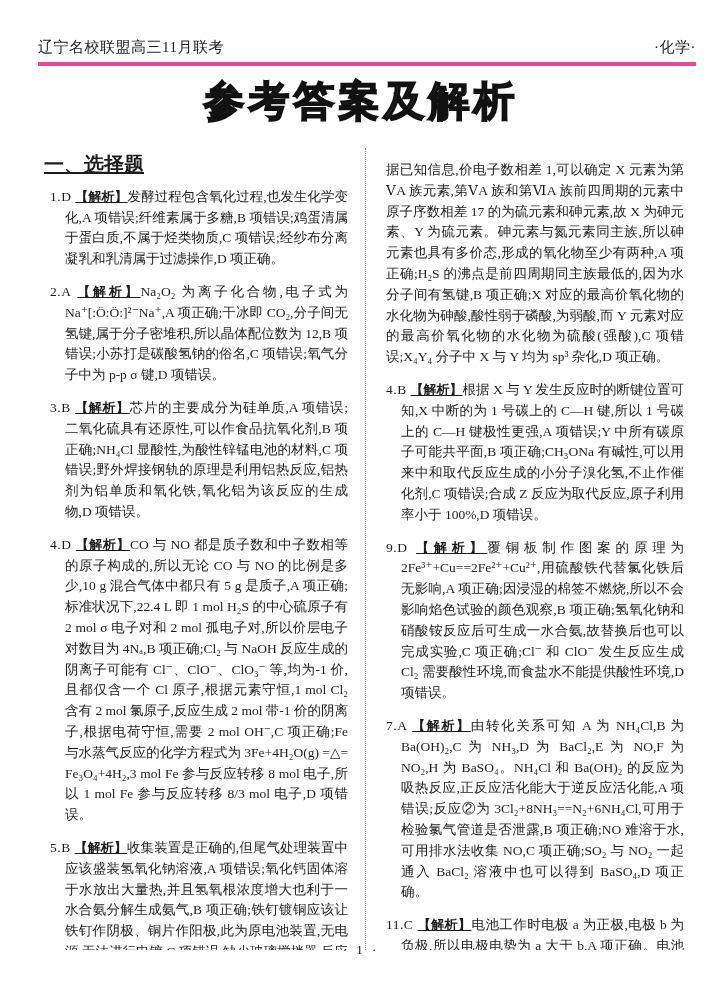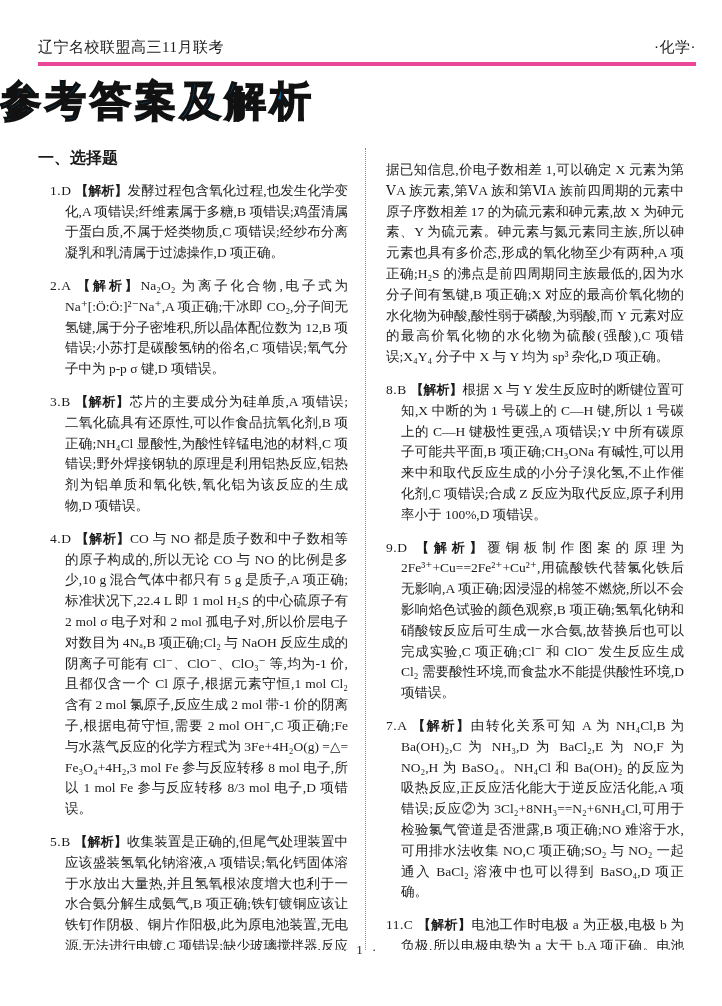--- a/index.html
+++ b/index.html
@@ -8,48 +8,50 @@
     color:#1c1c1c;font-family:"Liberation Serif","DejaVu Serif",serif;
     overflow:hidden;
   }
   .header{
     position:absolute;top:38px;left:38px;width:658px;
     display:flex;justify-content:space-between;align-items:flex-end;
     font-size:15px;letter-spacing:0.5px;
     border-bottom:4px solid #ec4899;padding-bottom:5px;
   }
   .doc-title{
-    position:absolute;top:74px;left:0;width:722px;text-align:left;
+    position:absolute;top:74px;left:0;width:722px;text-align:center;
     font-family:"DejaVu Sans","Liberation Sans",sans-serif;
     font-size:41px;font-weight:900;letter-spacing:4px;
-    -webkit-text-stroke:1.6px #111;color:#0369a1;
+    -webkit-text-stroke:1.6px #111;color:#404040;
   }
   .columns{position:absolute;top:148px;left:38px;width:658px;height:802px;}
   .col{
     position:absolute;top:0;width:322px;height:802px;overflow:hidden;
     font-size:13.5px;line-height:20.8px;text-align:justify;
   }
   .col.left{left:0;}
   .col.right{left:336px;}
   .divider{
     position:absolute;top:0;left:327px;height:802px;width:0;
     border-left:1.5px dotted #8a8a8a;
   }
   .section-heading{
-    margin:0;font-weight:700;
+    margin:6px;font-weight:700;
     font-family:"DejaVu Sans","Liberation Sans",sans-serif;
-    font-size:16px;
+    font-size:20px;
+    text-decoration:underline;
   }
   p.item{margin:12px;padding-left:15px;text-indent:-15px;}
   p.item.cont{padding-left:0;text-indent:0;}
   .num{letter-spacing:0.5px;}
   .marker{
     font-weight:700;
     font-family:"DejaVu Sans","Liberation Sans",sans-serif;
     font-size:13px;
+    text-decoration:underline;
   }
   .footer{
     position:absolute;top:942px;left:0;width:722px;text-align:center;
     font-size:13px;letter-spacing:3px;
   }
 </style>
 </head>
 <body>
 
 <div class="header">
@@ -66,20 +68,20 @@
       <p class="item"><span class="num">2.A </span><span class="marker">【解析】</span><span>Na₂O₂ 为离子化合物,电子式为 Na⁺[:Ö:Ö:]²⁻Na⁺,A 项正确;干冰即 CO₂,分子间无氢键,属于分子密堆积,所以晶体配位数为 12,B 项错误;小苏打是碳酸氢钠的俗名,C 项错误;氧气分子中为 p-p σ 键,D 项错误。</span></p>
       <p class="item"><span class="num">3.B </span><span class="marker">【解析】</span><span>芯片的主要成分为硅单质,A 项错误;二氧化硫具有还原性,可以作食品抗氧化剂,B 项正确;NH₄Cl 显酸性,为酸性锌锰电池的材料,C 项错误;野外焊接钢轨的原理是利用铝热反应,铝热剂为铝单质和氧化铁,氧化铝为该反应的生成物,D 项错误。</span></p>
       <p class="item"><span class="num">4.D </span><span class="marker">【解析】</span><span>CO 与 NO 都是质子数和中子数相等的原子构成的,所以无论 CO 与 NO 的比例是多少,10 g 混合气体中都只有 5 g 是质子,A 项正确;标准状况下,22.4 L 即 1 mol H₂S 的中心硫原子有 2 mol σ 电子对和 2 mol 孤电子对,所以价层电子对数目为 4Nₐ,B 项正确;Cl₂ 与 NaOH 反应生成的阴离子可能有 Cl⁻、ClO⁻、ClO₃⁻ 等,均为-1 价,且都仅含一个 Cl 原子,根据元素守恒,1 mol Cl₂ 含有 2 mol 氯原子,反应生成 2 mol 带-1 价的阴离子,根据电荷守恒,需要 2 mol OH⁻,C 项正确;Fe 与水蒸气反应的化学方程式为 3Fe+4H₂O(g) =△= Fe₃O₄+4H₂,3 mol Fe 参与反应转移 8 mol 电子,所以 1 mol Fe 参与反应转移 8/3 mol 电子,D 项错误。</span></p>
       <p class="item"><span class="num">5.B </span><span class="marker">【解析】</span><span>收集装置是正确的,但尾气处理装置中应该盛装氢氧化钠溶液,A 项错误;氧化钙固体溶于水放出大量热,并且氢氧根浓度增大也利于一水合氨分解生成氨气,B 项正确;铁钉镀铜应该让铁钉作阴极、铜片作阳极,此为原电池装置,无电源,无法进行电镀,C 项错误;缺少玻璃搅拌器,反应无法快速充分进行,会引起误差,D 项错误。</span></p>
       <p class="item"><span class="num">6.A </span><span class="marker">【解析】</span><span>氢氟酸为弱酸,在离子方程式中不应该拆,A 项错误;B、C、D 项正确。</span></p>
       <p class="item"><span class="num">7.C </span><span class="marker">【解析】</span><span>正反应活化能大于逆反应活化能 Y 元素为第ⅥA 族元素,X 元素为第ⅢA 族或第ⅤA 族元素,根</span></p>
     </div>
   <div class="divider"></div>
   <div class="col right">
       <p class="item cont"><span>据已知信息,价电子数相差 1,可以确定 X 元素为第ⅤA 族元素,第ⅤA 族和第ⅥA 族前四周期的元素中原子序数相差 17 的为硫元素和砷元素,故 X 为砷元素、Y 为硫元素。砷元素与氮元素同主族,所以砷元素也具有多价态,形成的氧化物至少有两种,A 项正确;H₂S 的沸点是前四周期同主族最低的,因为水分子间有氢键,B 项正确;X 对应的最高价氧化物的水化物为砷酸,酸性弱于磷酸,为弱酸,而 Y 元素对应的最高价氧化物的水化物为硫酸(强酸),C 项错误;X₄Y₄ 分子中 X 与 Y 均为 sp³ 杂化,D 项正确。</span></p>
-      <p class="item"><span class="num">8.B </span><span class="marker">【解析】</span><span>根据 X 与 Y 发生反应时的断键位置可知,X 中断的为 1 号碳上的 C—H 键,所以 1 号碳上的 C—H 键极性更强,A 项错误;Y 中所有碳原子可能共平面,B 项正确;CH₃ONa 有碱性,可以用来中和取代反应生成的小分子溴化氢,不止作催化剂,C 项错误;合成 Z 反应为取代反应,原子利用率小于 100%,D 项错误。</span></p>
+      <p class="item"><span class="num">4.B </span><span class="marker">【解析】</span><span>根据 X 与 Y 发生反应时的断键位置可知,X 中断的为 1 号碳上的 C—H 键,所以 1 号碳上的 C—H 键极性更强,A 项错误;Y 中所有碳原子可能共平面,B 项正确;CH₃ONa 有碱性,可以用来中和取代反应生成的小分子溴化氢,不止作催化剂,C 项错误;合成 Z 反应为取代反应,原子利用率小于 100%,D 项错误。</span></p>
       <p class="item"><span class="num">9.D </span><span class="marker">【解析】</span><span>覆铜板制作图案的原理为 2Fe³⁺+Cu==2Fe²⁺+Cu²⁺,用硫酸铁代替氯化铁后无影响,A 项正确;因浸湿的棉签不燃烧,所以不会影响焰色试验的颜色观察,B 项正确;氢氧化钠和硝酸铵反应后可生成一水合氨,故替换后也可以完成实验,C 项正确;Cl⁻ 和 ClO⁻ 发生反应生成 Cl₂ 需要酸性环境,而食盐水不能提供酸性环境,D 项错误。</span></p>
       <p class="item"><span class="num">7.A </span><span class="marker">【解析】</span><span>由转化关系可知 A 为 NH₄Cl,B 为 Ba(OH)₂,C 为 NH₃,D 为 BaCl₂,E 为 NO,F 为 NO₂,H 为 BaSO₄。NH₄Cl 和 Ba(OH)₂ 的反应为吸热反应,正反应活化能大于逆反应活化能,A 项错误;反应②为 3Cl₂+8NH₃==N₂+6NH₄Cl,可用于检验氯气管道是否泄露,B 项正确;NO 难溶于水,可用排水法收集 NO,C 项正确;SO₂ 与 NO₂ 一起通入 BaCl₂ 溶液中也可以得到 BaSO₄,D 项正确。</span></p>
       <p class="item"><span class="num">11.C </span><span class="marker">【解析】</span><span>电池工作时电极 a 为正极,电极 b 为负极,所以电极电势为 a 大于 b,A 项正确。电池工作时硫元素得电子,所以硫元素的价态在不断降低,Li₂S₂ 不断生成,B 项正确。电池充电时电极 a 为阳极,应发生失电子的反应,C 项错误。电池充电时,电极 a 的材料质量增加若全为 Li₂S₂ 失电子变为硫单质,则每转移 0.1 mol 电子有 0.1 mol 的 S 进入电极材料,增重为 3.2 g,若全为 Li₂S₈ 失电子变为硫单质,则每转移</span></p>
     </div>
 </div>
 
 <div class="footer">· 1 ·</div>
 
 </body></html>

